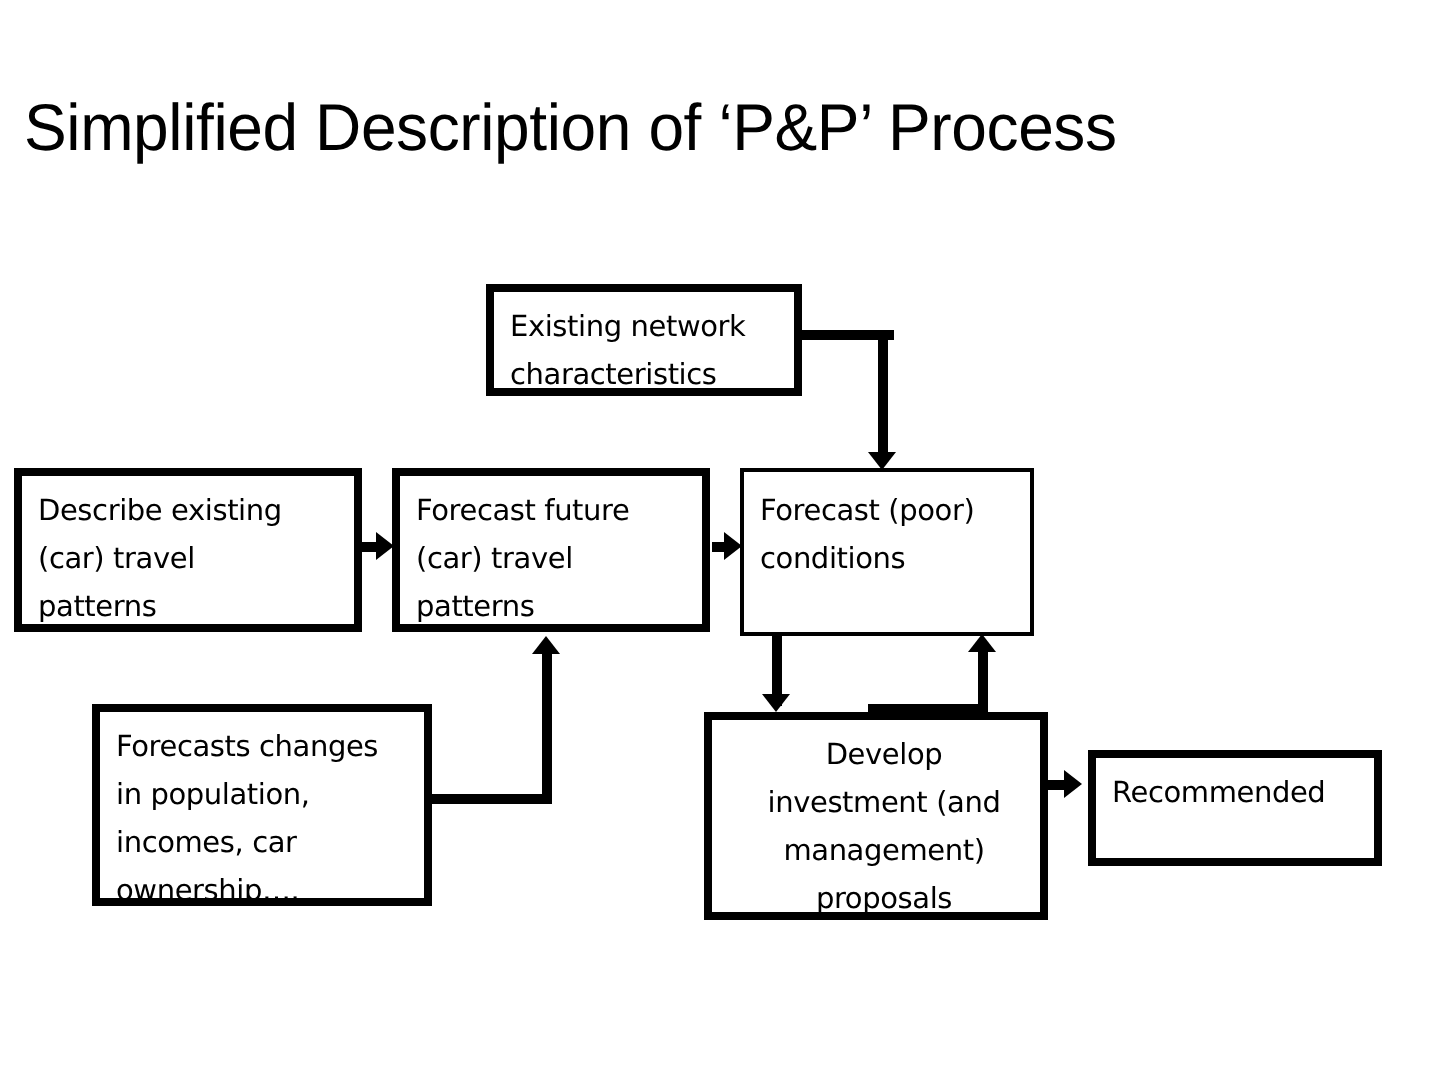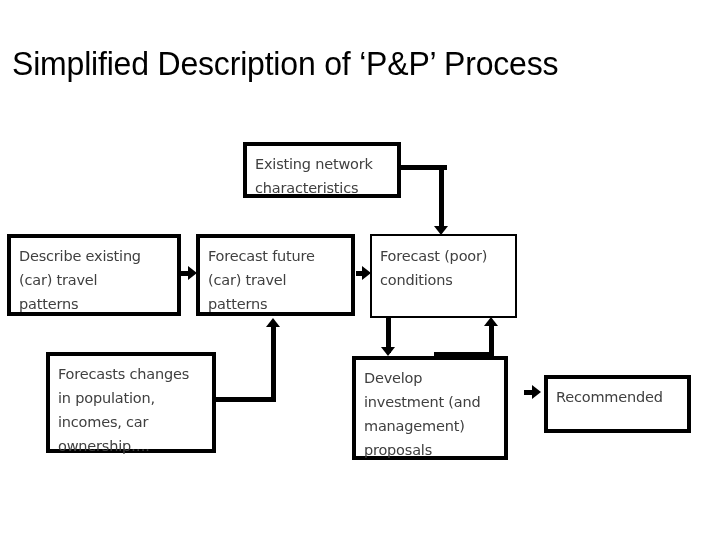--- a/index.html
+++ b/index.html
@@ -45,21 +45,21 @@
 
   
   .node {
     position: absolute;
     box-sizing: border-box;
     background: #ffffff;
     border: 4px solid #000000;
     font-family: "DejaVu Sans", "Liberation Sans", sans-serif;
     font-size: 14.5px;
     line-height: 24px;
-    color: #404040;
+    color: #000000;
     padding: 6px 0 17px 8px;
     letter-spacing: -0.2px;
     z-index: 3;
   }
   .node.thin {
     border-width: 2px;
     padding-top: 8px;
   }
   .node .line {
     display: block;
@@ -147,21 +147,21 @@
     <span class="line">conditions</span>
   </div>
 
   <div class="node" style="left:46px; top:352px; width:170px; height:101px;">
     <span class="line">Forecasts changes</span>
     <span class="line">in population,</span>
     <span class="line">incomes, car</span>
     <span class="line">ownership….</span>
   </div>
 
-  <div class="node" style="left:352px; top:356px; width:156px; height:104px;">
+  <div class="node" style="left:352px; top:356px; width:172px; height:104px;text-align:center;">
     <span class="line">Develop</span>
     <span class="line">investment (and</span>
     <span class="line">management)</span>
     <span class="line">proposals</span>
   </div>
 
   <div class="node" style="left:544px; top:375px; width:147px; height:58px;">
     <span class="line">Recommended</span>
   </div>
 

